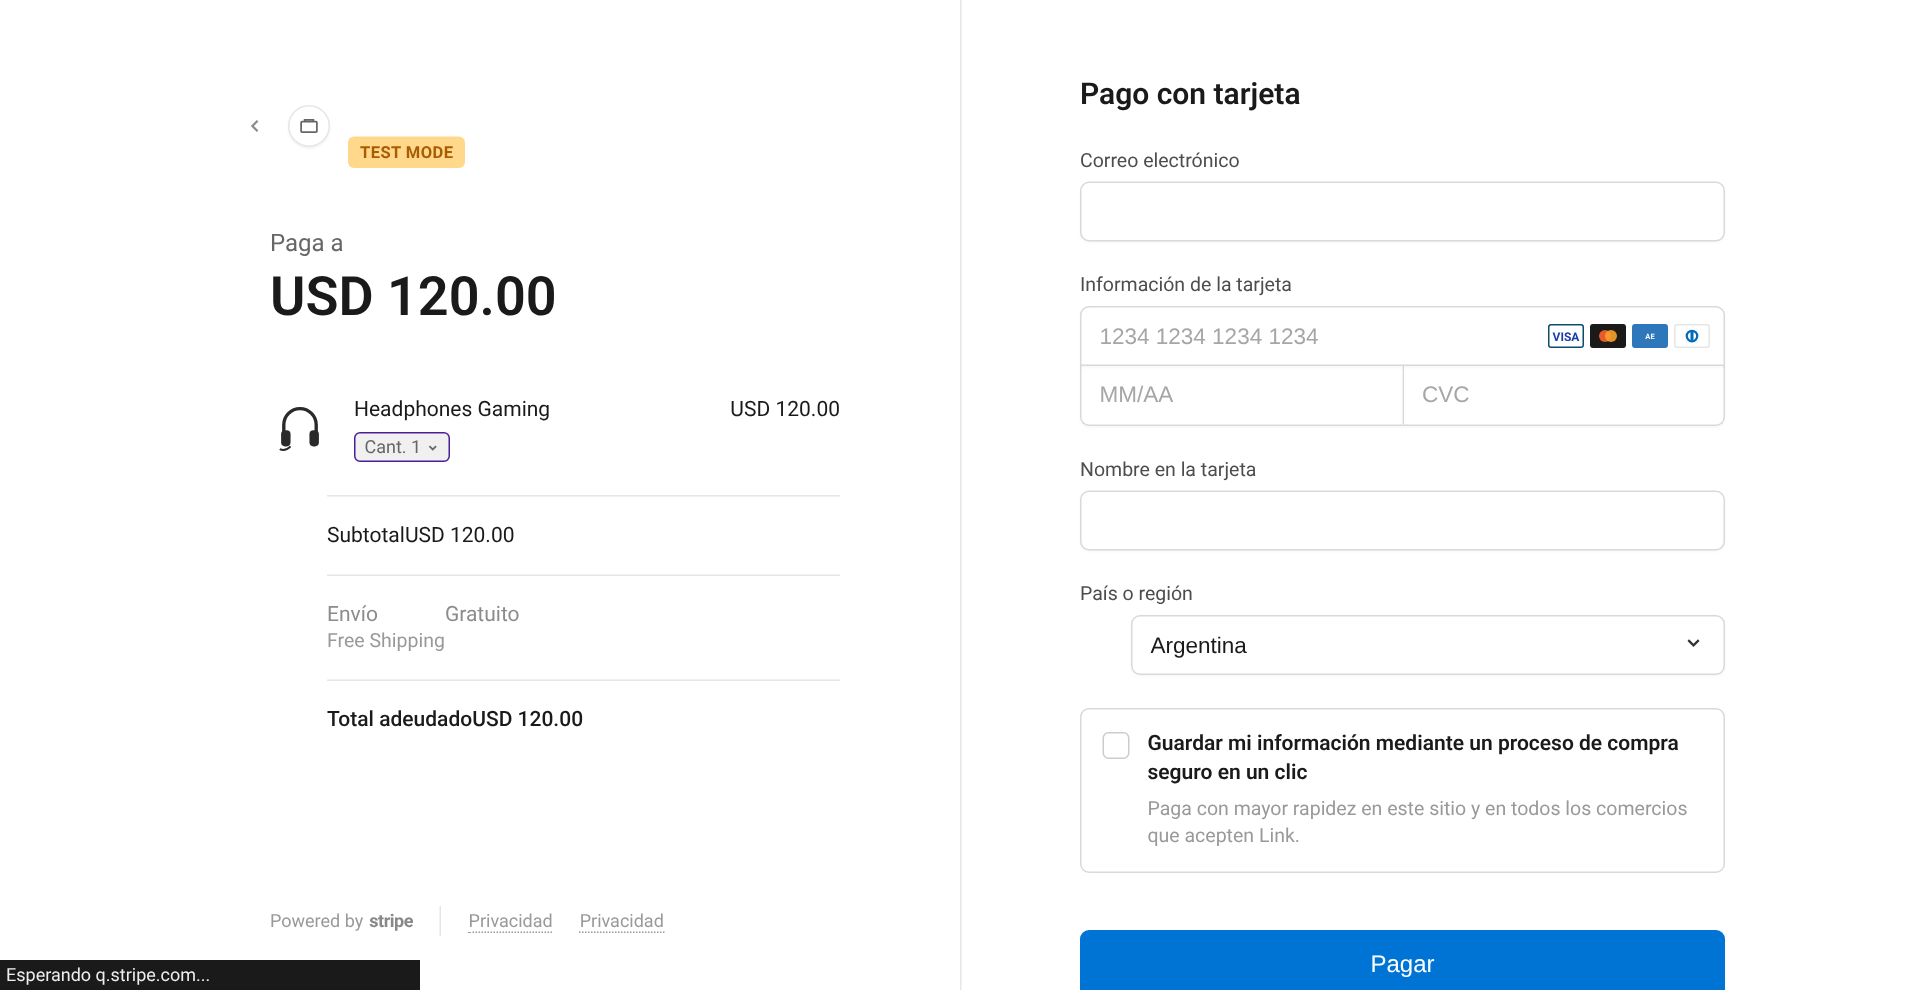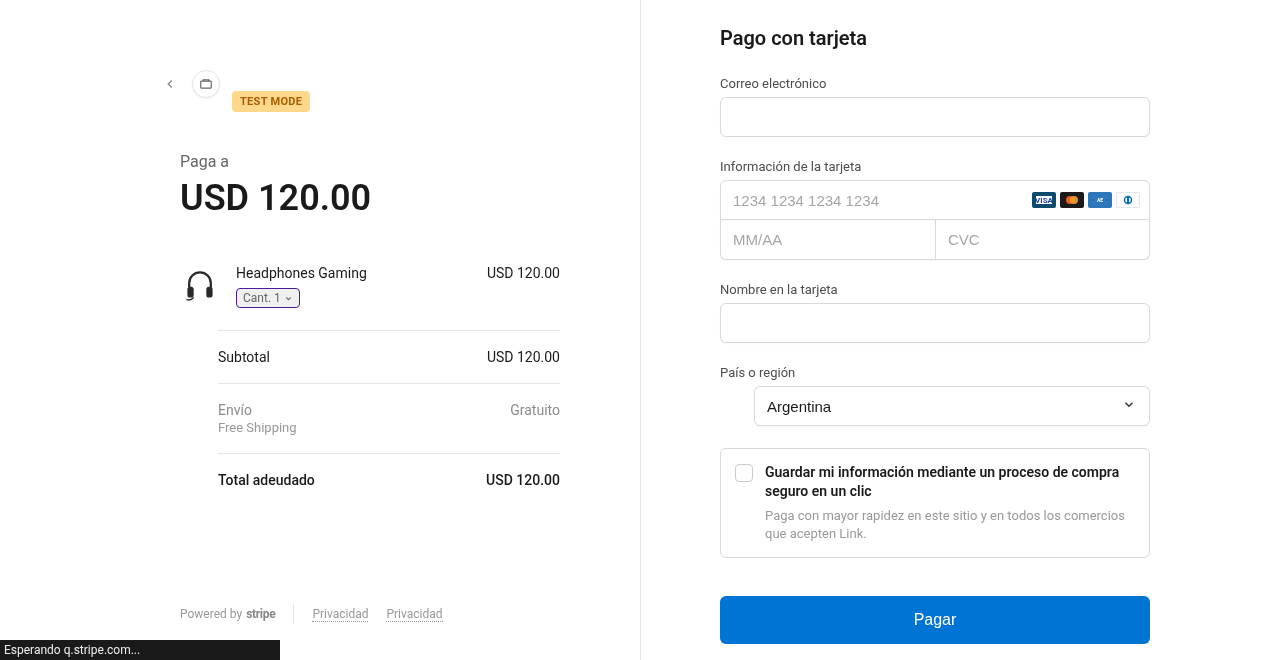--- a/index.html
+++ b/index.html
@@ -16,21 +16,21 @@
       display: flex;
       height: 100%;
     }
     .left-panel {
       width: 640px;
       padding: 56px 80px 0 160px;
       position: relative;
     }
     .right-panel {
       width: 640px;
-      padding: 26px 130px 0 80px;
+      padding: 50px 130px 0 80px;
       position: relative;
       border-radius: 17px;
     }
     .divider-shadow {
       position: absolute;
       top: 0;
       left: 640px;
       width: 1px;
       height: 100%;
       background: #e6e6e6;
@@ -116,25 +116,23 @@
       padding: 2px 6px;
       cursor: pointer;
       border: 1px solid #4c1d95;
     }
     .line-price {
       font-size: 14px;
       color: #1a1a1a;
     }
     .summary-row {
       display: flex;
-      justify-content: space-between;
       padding: 18px 0 18px 58px;
       font-size: 14px;
       margin-left: 0;
-      gap: 16px;
     }
     .summary-divider {
       border-top: 1px solid #e6e6e6;
       margin-left: 58px;
     }
     .shipping-row .label-block { color: #8c8c8c; font-size: 14px; }
     .shipping-row .sub-label { font-size: 13px; color: #999; margin-top: 2px; }
     .gratuito { color: #8c8c8c; }
     .total-row { font-weight: 500; }
     .footer {
@@ -210,21 +208,21 @@
       width: 24px;
       height: 16px;
       border-radius: 2px;
       display: flex;
       align-items: center;
       justify-content: center;
       font-size: 7px;
       font-weight: 700;
       color: #fff;
     }
-    .brand.visa { background: #fff; color: #1a3eab; border: 4px solid #0c4a6e; font-size: 8px; }
+    .brand.visa { background: #fff; color: #1a3eab; border: 1px solid #0c4a6e; font-size: 8px; }
     .brand.mc { background: #1a1a1a; }
     .brand.amex { background: #2e77bb; }
     .brand.diners { background: #fff; border: 1px solid #e6e6e6; }
     .card-row2 { display: flex; }
     .card-exp {
       border-radius: 0 0 0 6px;
       border-top: none;
       border-right: none;
       width: 50%;
     }

